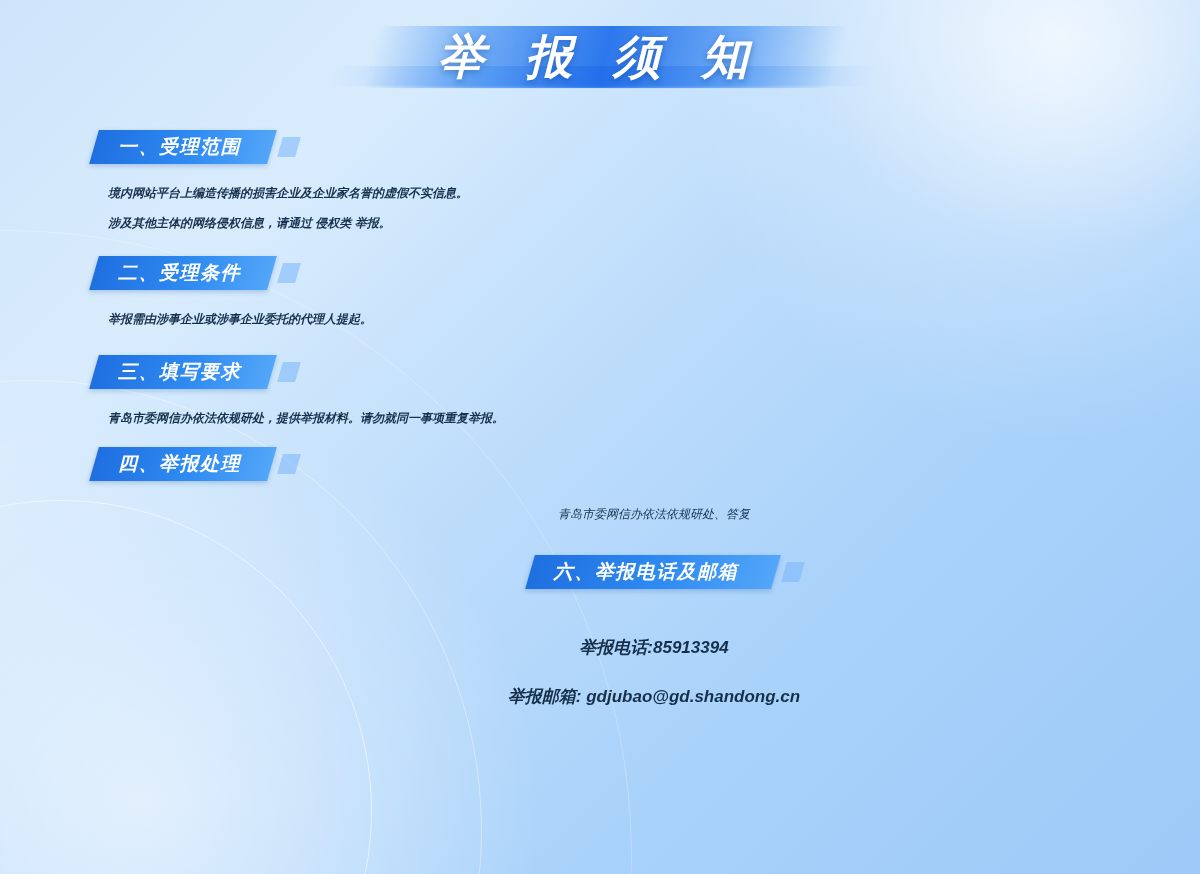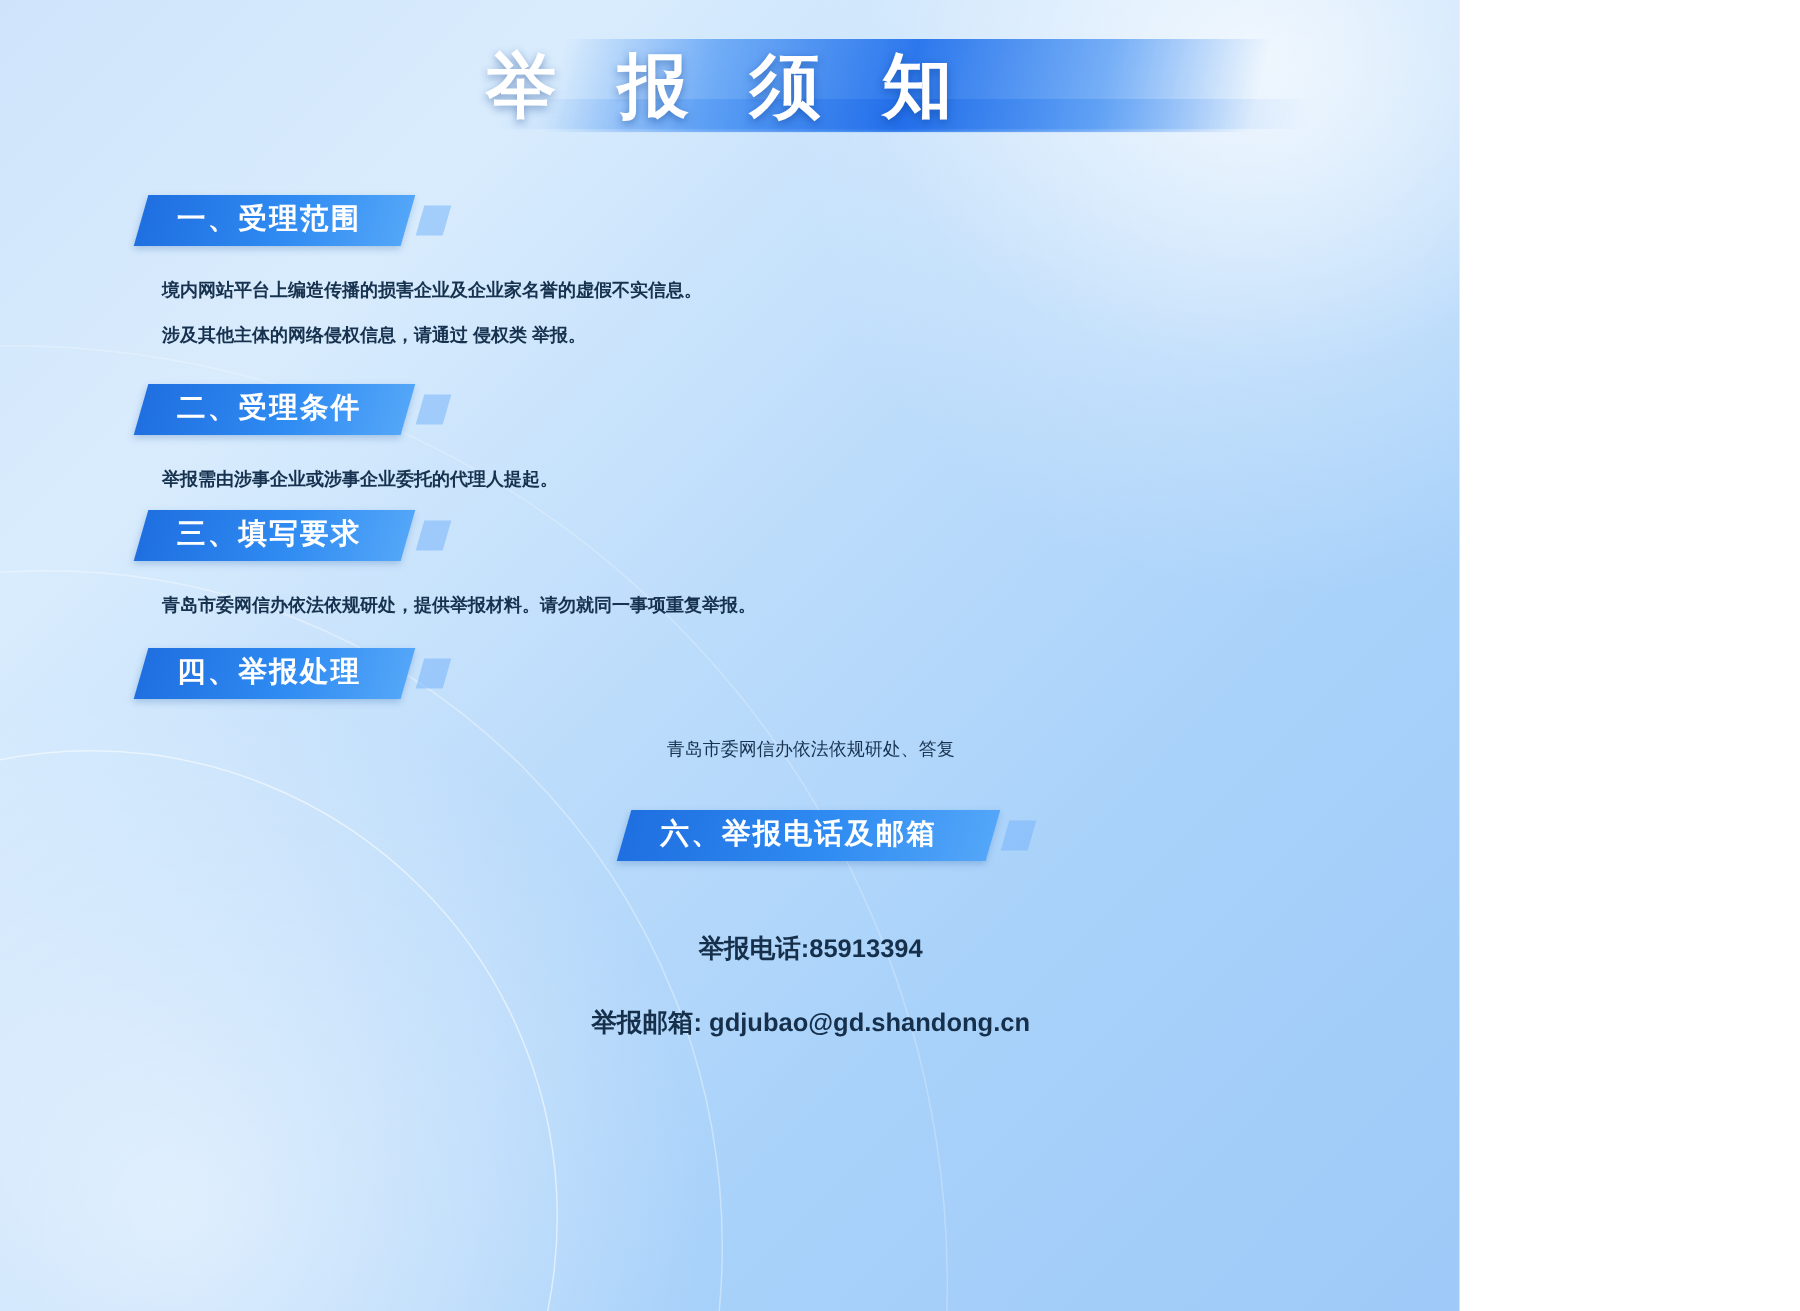--- a/index.html
+++ b/index.html
@@ -7,27 +7,28 @@
     padding: 0;
   }
   body {
     width: 1200px;
     height: 874px;
     overflow: hidden;
     font-family: "Liberation Sans", sans-serif;
   }
   .page {
     position: relative;
-    width: 973px;
+    width: 1200px;
     height: 874px;
     background:
       radial-gradient(circle at 12% 92%, rgba(255,255,255,0.55) 0%, rgba(255,255,255,0.0) 30%),
       radial-gradient(circle at 88% 8%, rgba(255,255,255,0.45) 0%, rgba(255,255,255,0.0) 28%),
       linear-gradient(135deg, #cfe4fb 0%, #d9ecfd 22%, #bcdcfb 48%, #a9d2fa 70%, #9ec9f8 100%);
     overflow: hidden;
+    font-style: italic;
   }
   
   .arc {
     position: absolute;
     border-radius: 50%;
     border: 1.5px solid rgba(255,255,255,0.55);
     pointer-events: none;
   }
   .arc1 { width: 620px; height: 620px; left: -250px; top: 500px; }
   .arc2 { width: 900px; height: 900px; left: -420px; top: 380px; border-color: rgba(255,255,255,0.38); }
@@ -161,21 +162,21 @@
   <div class="section" style="margin-top:18px;">
     <div class="sec-head">
       <span class="bar" style="left:0;width:178px;"></span>
       <span class="bar-tail" style="left:186px;"></span>
       <span class="label">二、受理条件</span>
     </div>
     <div style="height:14px;"></div>
     <p class="body-text para-indent">举报需由涉事企业或涉事企业委托的代理人提起。</p>
   </div>
 
-  <div class="section" style="margin-top:6px;">
+  <div class="section" style="margin-top:21px;">
     <div class="sec-head">
       <span class="bar" style="left:0;width:178px;"></span>
       <span class="bar-tail" style="left:186px;"></span>
       <span class="label">三、填写要求</span>
     </div>
     <div style="height:14px;"></div>
     <p class="body-text para-indent">青岛市委网信办依法依规研处，提供举报材料。请勿就同一事项重复举报。</p>
   </div>
 
   <div class="section" style="margin-top:14px;">

